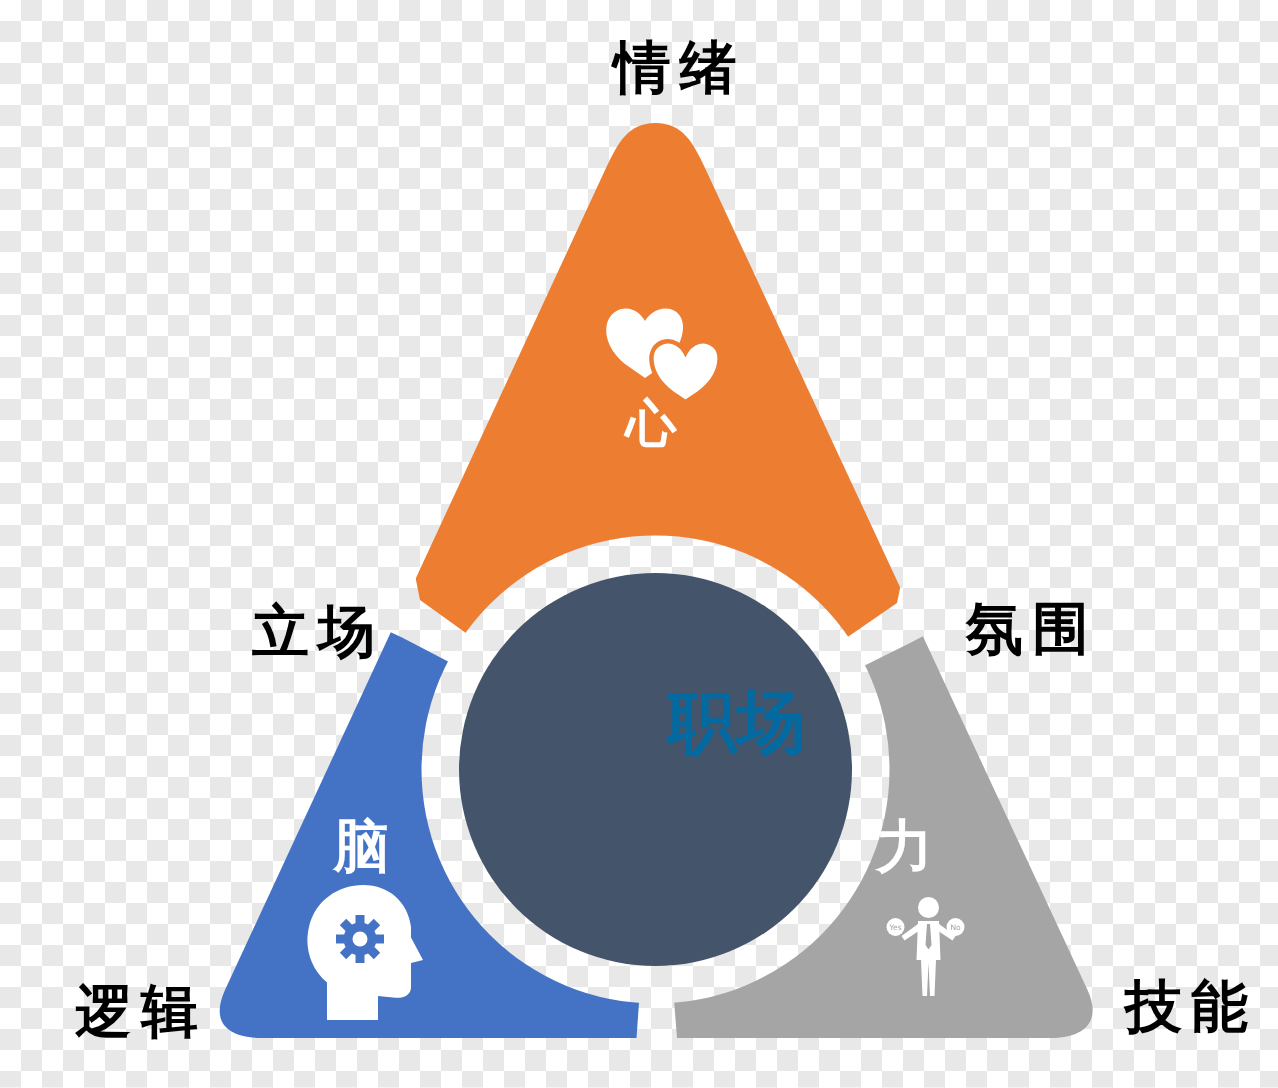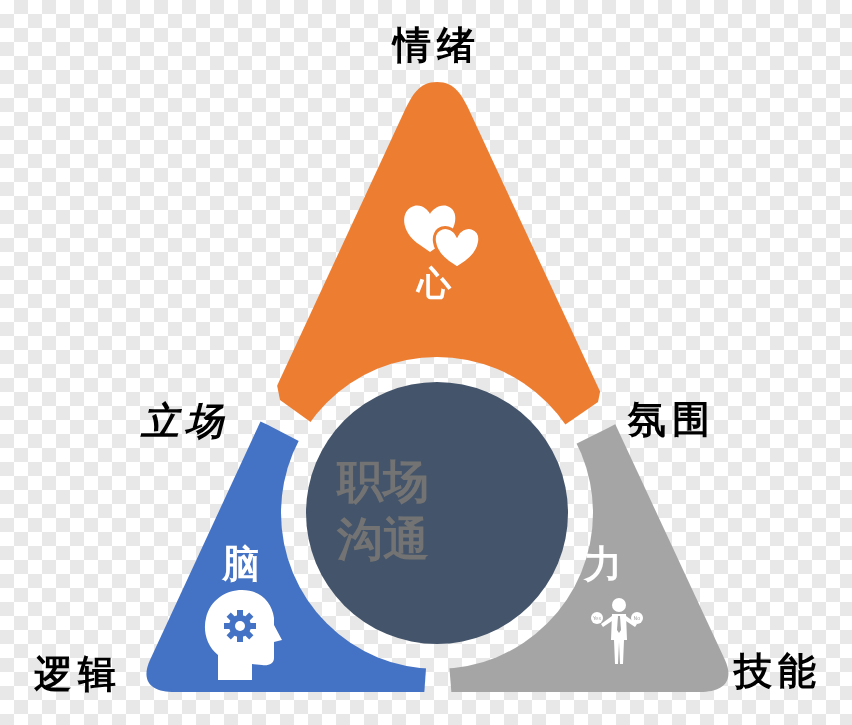--- a/index.html
+++ b/index.html
@@ -16,36 +16,37 @@
     #diagram { position: absolute; left: 0; top: 0; }
     .label {
       position: absolute;
       font-family: "DejaVu Sans", sans-serif;
       font-weight: bold;
       font-size: 38px;
       color: #000000;
       letter-spacing: 6px;
       white-space: nowrap;
       line-height: 1;
+      padding-left: 16px;
     }
     .seg-text {
       position: absolute;
       font-family: "DejaVu Sans", sans-serif;
       font-weight: bold;
       color: #ffffff;
       font-size: 38px;
       line-height: 1;
     }
     .center-text {
       position: absolute;
       left: 337px; top: 452px; width: 200px;
-      text-align: left;
+      text-align: right;
       font-family: "DejaVu Sans", sans-serif;
       font-weight: bold;
-      color: #737373;
+      color: #0369a1;
       font-size: 46px;
       line-height: 58px;
     }
   </style>
 </head>
 <body>
 
 <svg id="diagram" width="852" height="725" viewBox="0 0 852 725">
   <defs>
     <clipPath id="tri-clip">
@@ -103,20 +104,19 @@
     <text x="637" y="620" font-size="5" fill="#a5a5a5" text-anchor="middle" font-family="DejaVu Sans, sans-serif">No</text>
   </g>
 </svg>
 
 <div class="seg-text" style="left:417px; top:266px; font-size:34px;">心</div>
 <div class="seg-text" style="left:222px; top:545px;">脑</div>
 <div class="seg-text" style="left:584px; top:545px;">力</div>
 
 <div class="center-text">
   <div>职场</div>
-  <div>沟通</div>
 </div>
 
 <div class="label" style="left:393px; top:26px;">情绪</div>
-<div class="label" style="left:141px; top:402px;font-style:italic;">立场</div>
+<div class="label" style="left:152px; top:402px;">立场</div>
 <div class="label" style="left:628px; top:400px;">氛围</div>
 <div class="label" style="left:34px; top:655px;text-align:right;">逻辑</div>
 <div class="label" style="left:734px; top:652px;">技能</div>
 
 </body></html>

